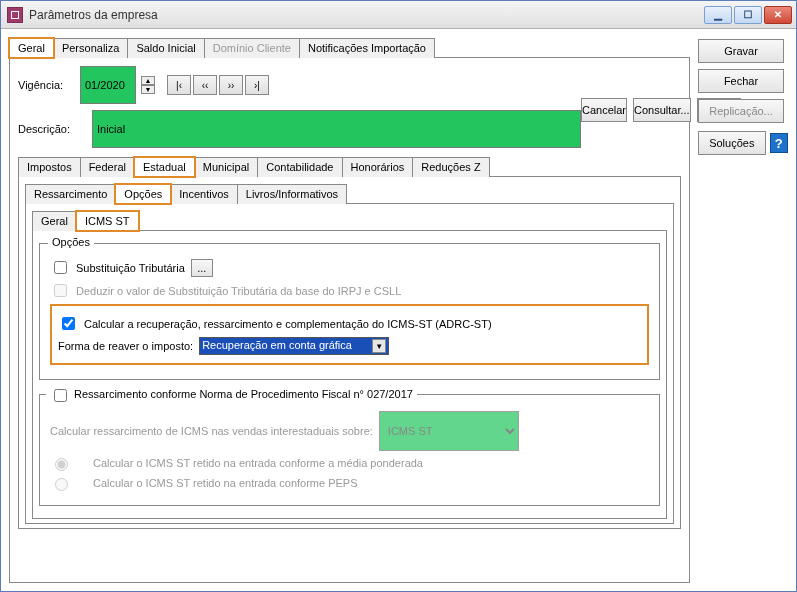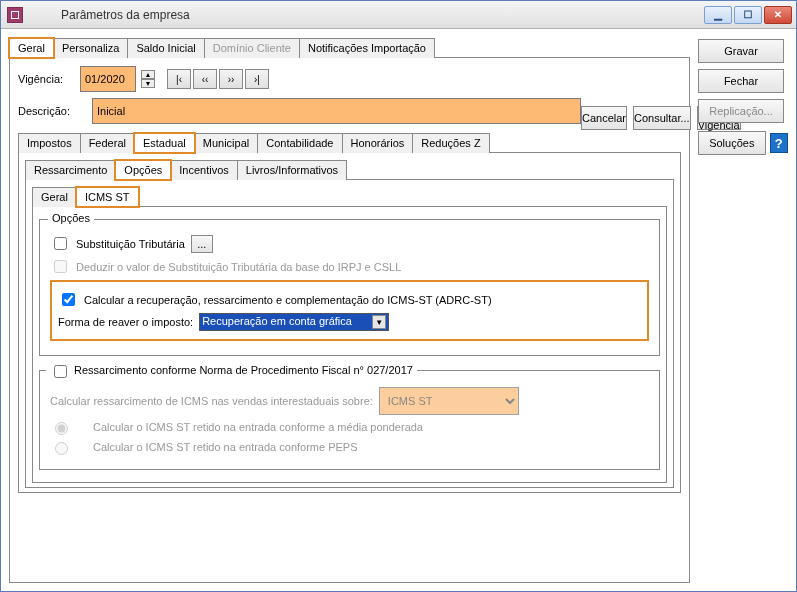--- a/index.html
+++ b/index.html
@@ -35,21 +35,21 @@
     border: 1px solid #7a2d52;
     margin-right: 6px;
     position: relative;
   }
   .title-icon::after {
     content:"";
     position:absolute;
     left:3px; top:3px; right:3px; bottom:3px;
     border:1px solid #fff;
   }
-  .title-text { flex: 1; color: #333; font-size: 12px; margin-left: 32px; }
+  .title-text { flex: 1; color: #333; font-size: 12px; }
   .win-btns { display: flex; gap: 2px; }
   .win-btn {
     width: 28px; height: 18px;
     border: 1px solid #7a9fd4;
     background: linear-gradient(to bottom, #e8f0fb, #c5d9f3);
     border-radius: 2px;
     display: flex; align-items: center; justify-content: center;
     font-size: 10px; font-weight: bold; color: #2a4d7f;
     cursor: pointer;
   }
@@ -127,22 +127,22 @@
     display: flex;
     flex-direction: column;
   }
 
   .row { display: flex; align-items: center; gap: 6px; margin-bottom: 6px; }
   .lbl { min-width: 56px; }
   .lbl2 { min-width: 68px; }
   input[type=text], select {
     font-family: inherit; font-size: 11px;
     border: 1px solid #7a7a7a;
-    padding: 6px 4px;
-    background:#fdba74;
+    padding: 12px 4px;
+    background:#22c55e;
   }
   .vig-input { width: 56px; }
   .spin-wrap { display:flex; flex-direction:column; }
   .spin {
     width:14px; height:9px; border:1px solid #888;
     background:#eee; margin-left:-1px; font-size:7px;
     display:flex; align-items:center; justify-content:center;
     line-height:1; cursor:pointer;
   }
   .navbtns { display:flex; gap:2px; margin-left:6px;}
@@ -186,21 +186,21 @@
   }
   .sel-highlight .arr {
     width:14px; height:14px; background:#e6e6e6;
     border:1px solid #888; color:#000;
     display:flex; align-items:center; justify-content:center;
     font-size:8px;
   }
   .sel-plain { width:140px; color:#555; }
 
   .vigencia-area {
-    display:flex; align-items:flex-end; justify-content:space-between;
+    display:flex; align-items:center; justify-content:space-between;
   }
   .vig-left { flex:1; }
   .vig-right { display:flex; flex-direction:row; gap:6px; width:96px; margin-right:4px;}
   .vig-right .btn { width:96px; }
 
   .inner-panel { border:1px solid #888; border-top:none; padding:6px 6px 4px 6px; display:flex; flex-direction:column;}
   .tabstrip.sm .tab { font-size:11px; }
 
   .spacer-bottom { flex:1; }
 

